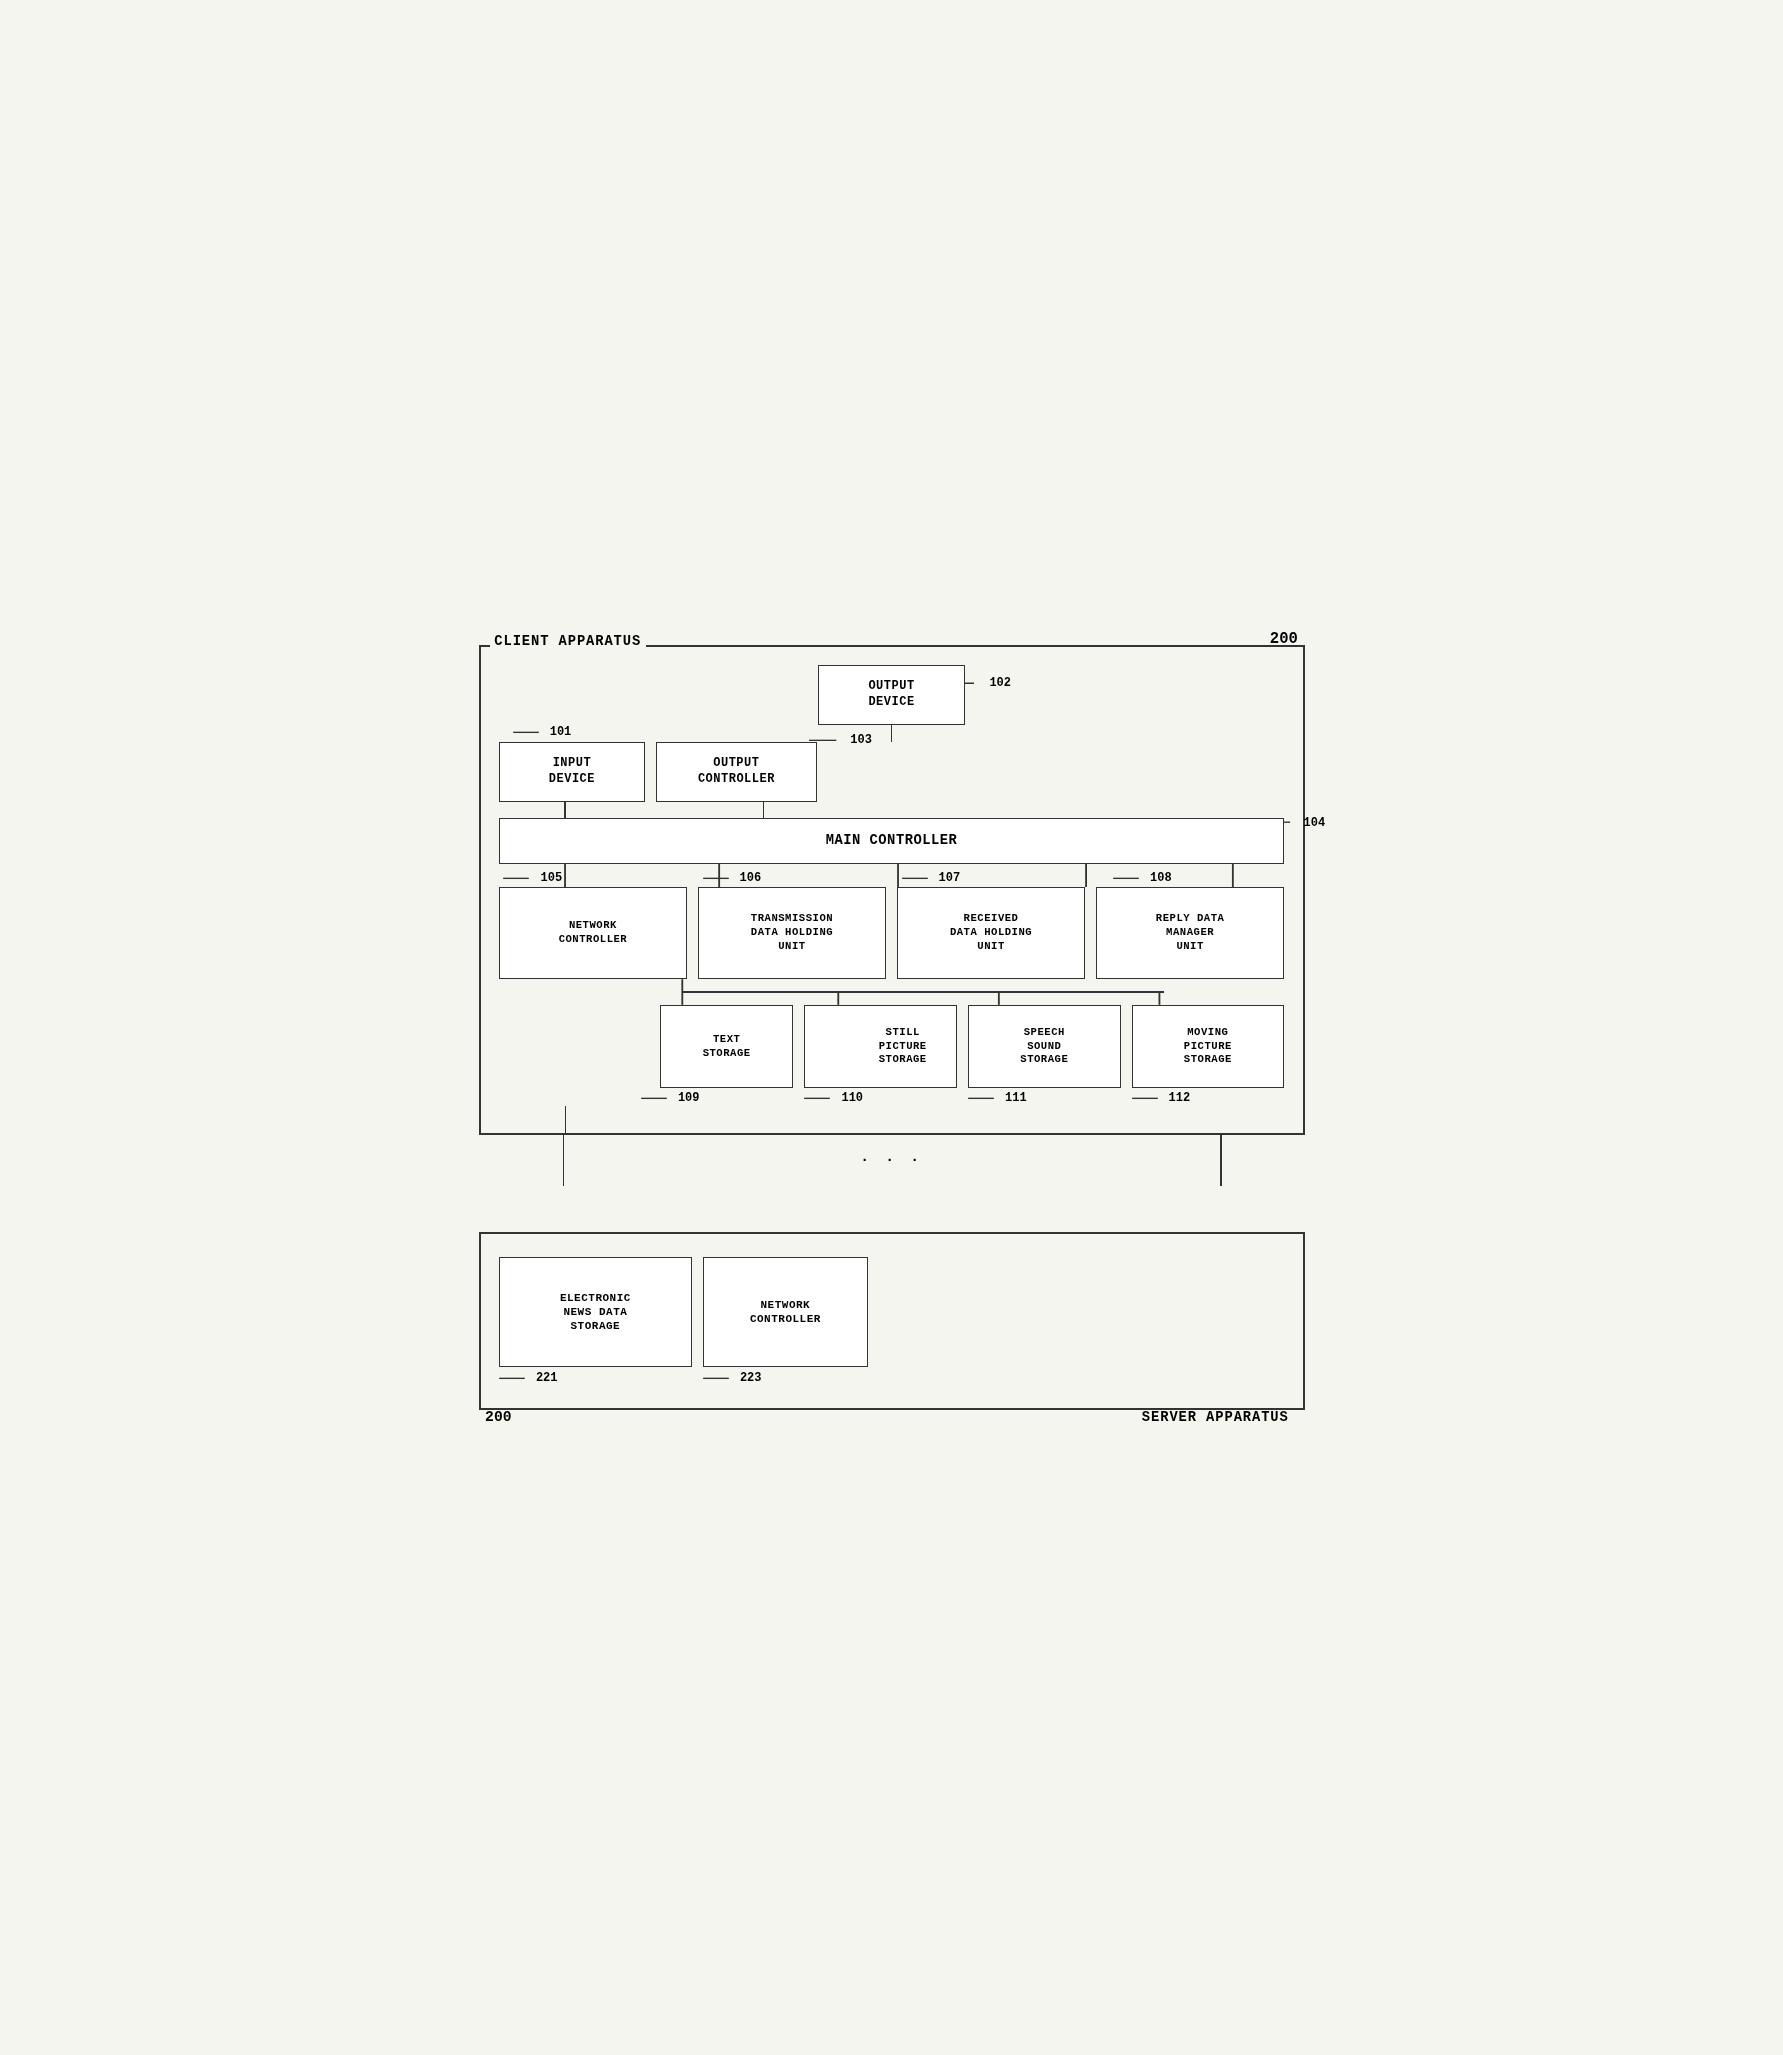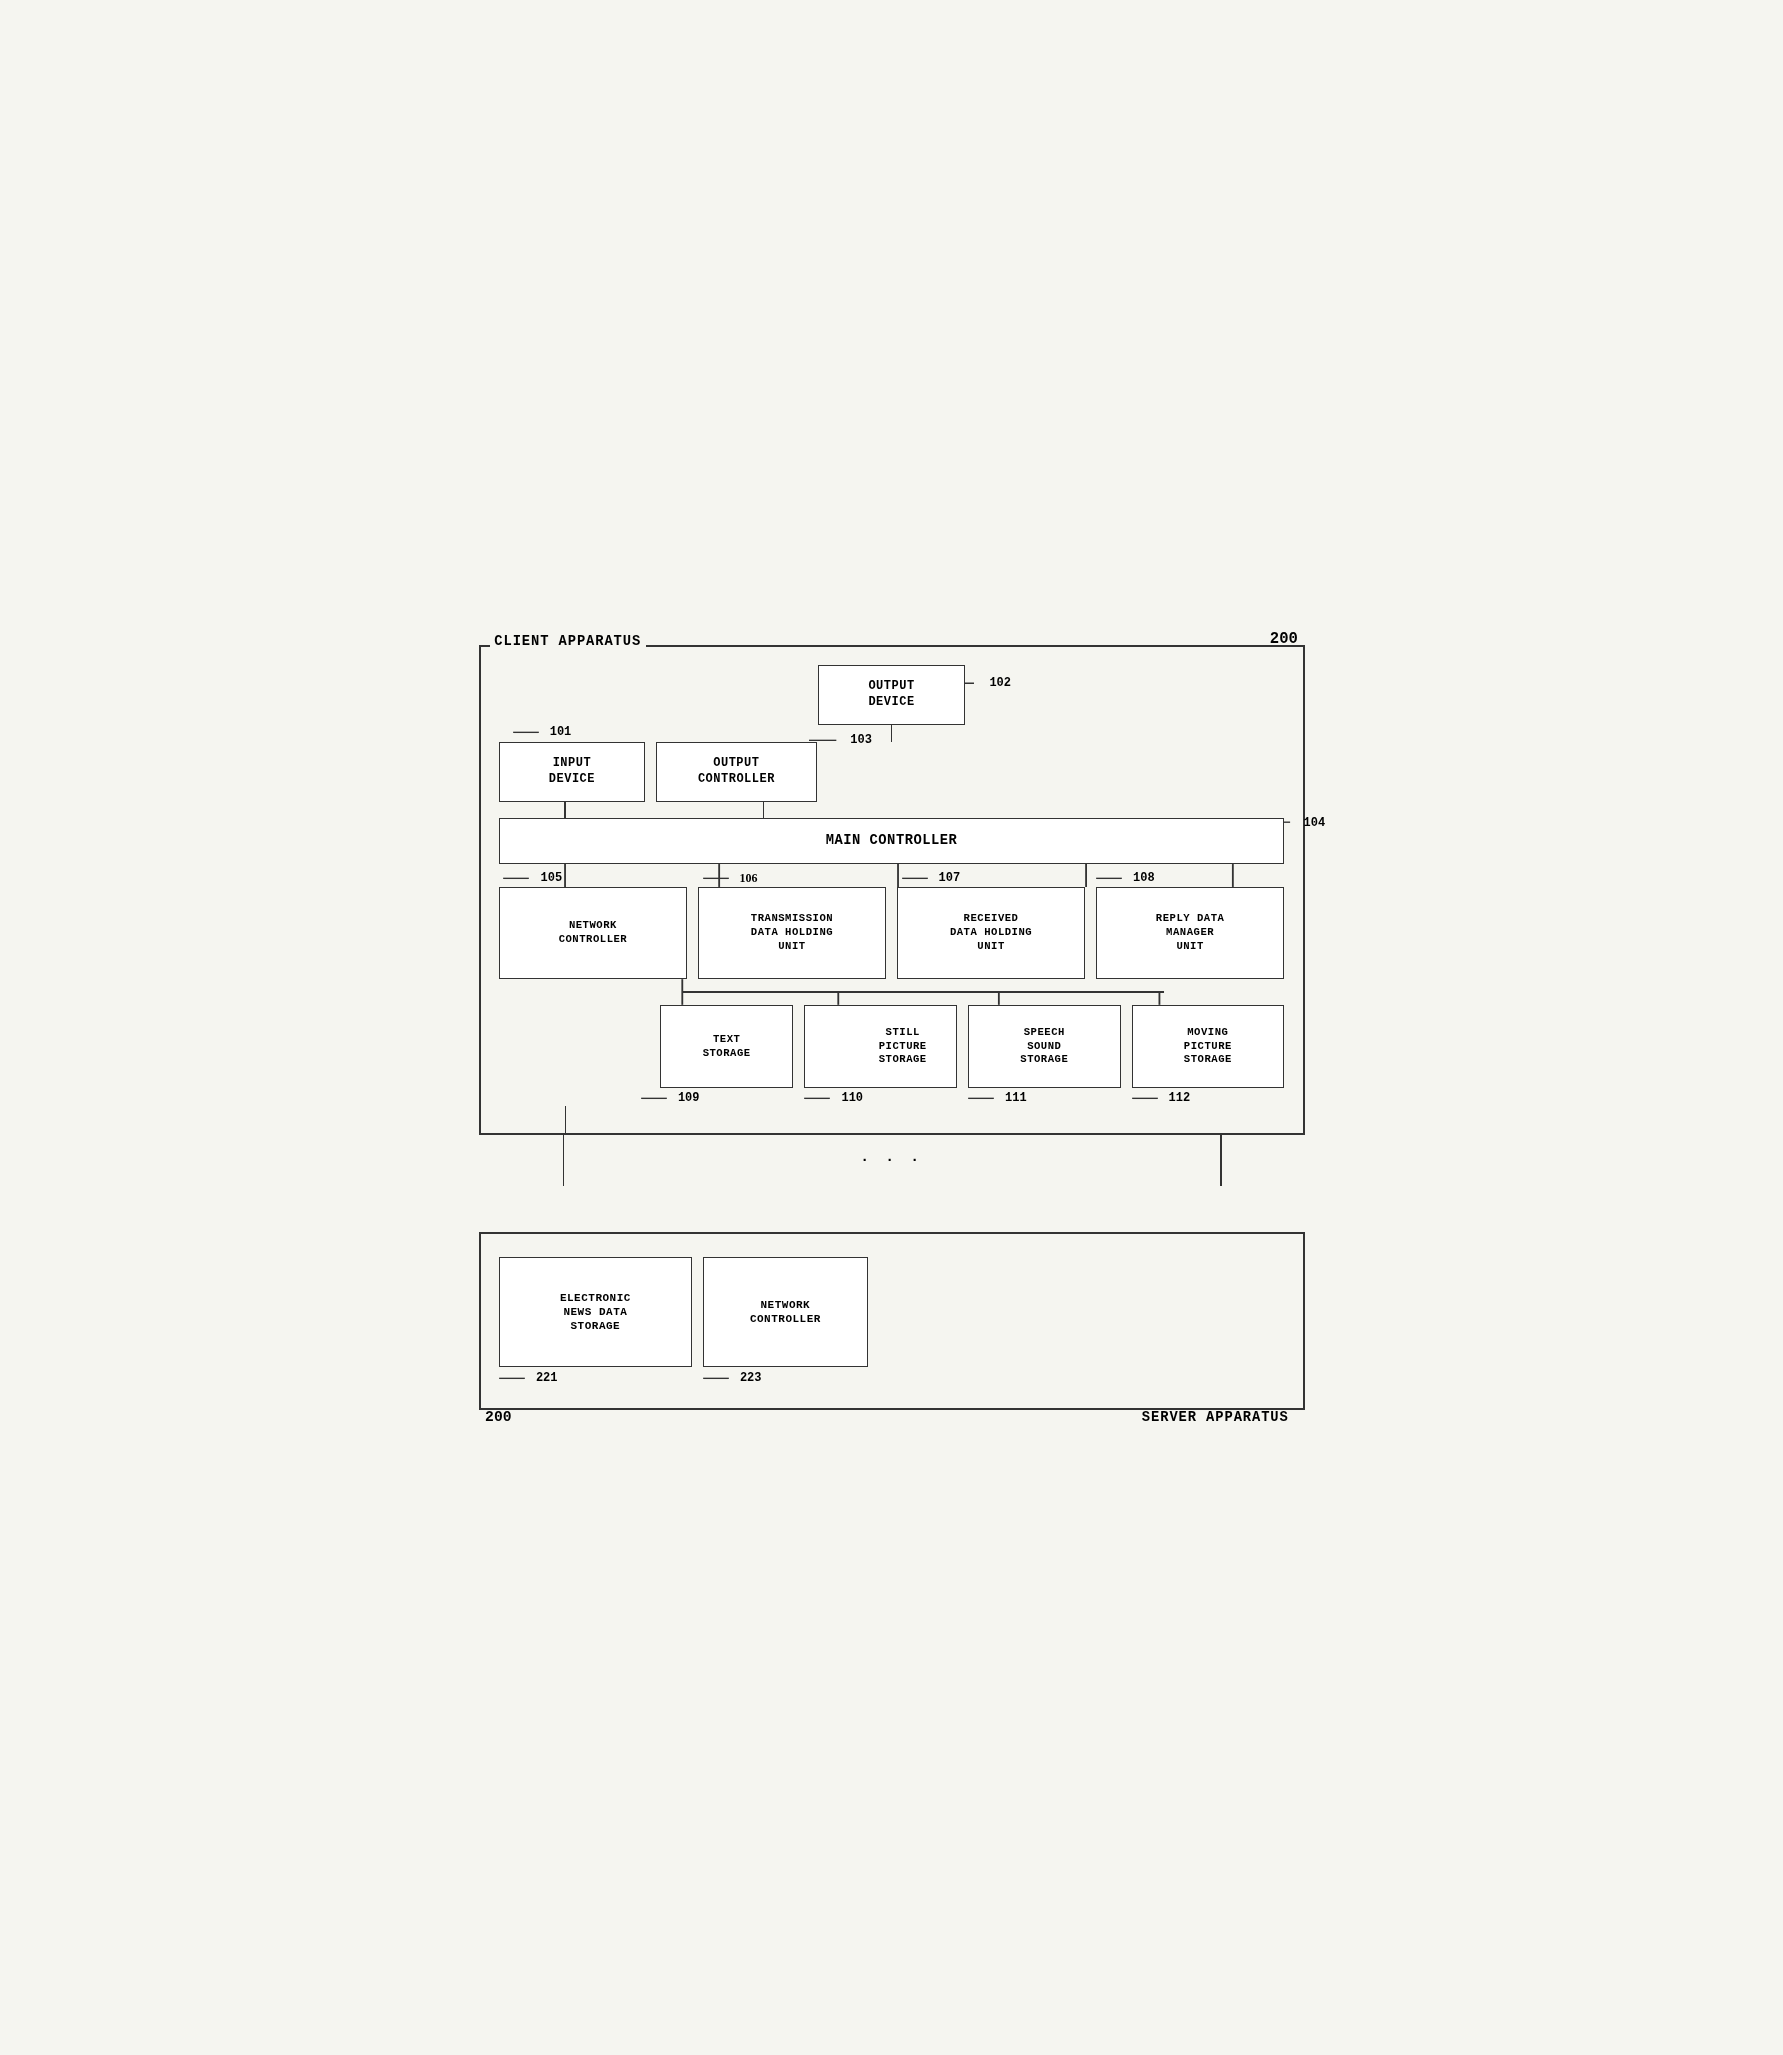--- a/index.html
+++ b/index.html
@@ -232,21 +232,21 @@
           <svg width="37" height="14.7" style="overflow:visible;" viewBox="0 0 40 16">
             <line x1="0" y1="8" x2="28" y2="8" stroke="#333" stroke-width="1.5"></line>
           </svg>
           <span style="font-size:12px;font-weight:bold;">105</span>
         </div>
         <div class="box col-box" style="white-space:pre-line;">NETWORK
 CONTROLLER</div>
       </div>
 
       <div style="position:relative;flex:1;">
-        <div style="position:absolute;top:-16.5px;left:4.6px;display:flex;align-items:flex-end;font-family:Liberation Serif, serif;">
+        <div style="position:absolute;top:-16.5px;left:4.6px;display:flex;align-items:flex-end;">
           <svg width="37" height="14.7" style="overflow:visible;" viewBox="0 0 40 16">
             <line x1="0" y1="8" x2="28" y2="8" stroke="#333" stroke-width="1.5"></line>
           </svg>
           <span style="font-size:12px;font-weight:bold;">106</span>
         </div>
         <div class="box col-box" style="white-space:pre-line;">TRANSMISSION
 DATA HOLDING
 UNIT</div>
       </div>
 
@@ -256,21 +256,21 @@
             <line x1="0" y1="8" x2="28" y2="8" stroke="#333" stroke-width="1.5"></line>
           </svg>
           <span style="font-size:12px;font-weight:bold;">107</span>
         </div>
         <div class="box col-box" style="white-space:pre-line;">RECEIVED
 DATA HOLDING
 UNIT</div>
       </div>
 
       <div style="position:relative;flex:1;">
-        <div style="position:absolute;top:-16.5px;left:0;display:flex;align-items:center;">
+        <div style="position:absolute;top:-16.5px;left:17px;display:flex;align-items:center;">
           <svg width="37" height="14.7" style="overflow:visible;" viewBox="0 0 40 16">
             <line x1="0" y1="8" x2="28" y2="8" stroke="#333" stroke-width="1.5"></line>
           </svg>
           <span style="font-size:12px;font-weight:bold;">108</span>
         </div>
         <div class="box col-box" style="white-space:pre-line;">REPLY DATA
 MANAGER
 UNIT</div>
       </div>
     </div>

